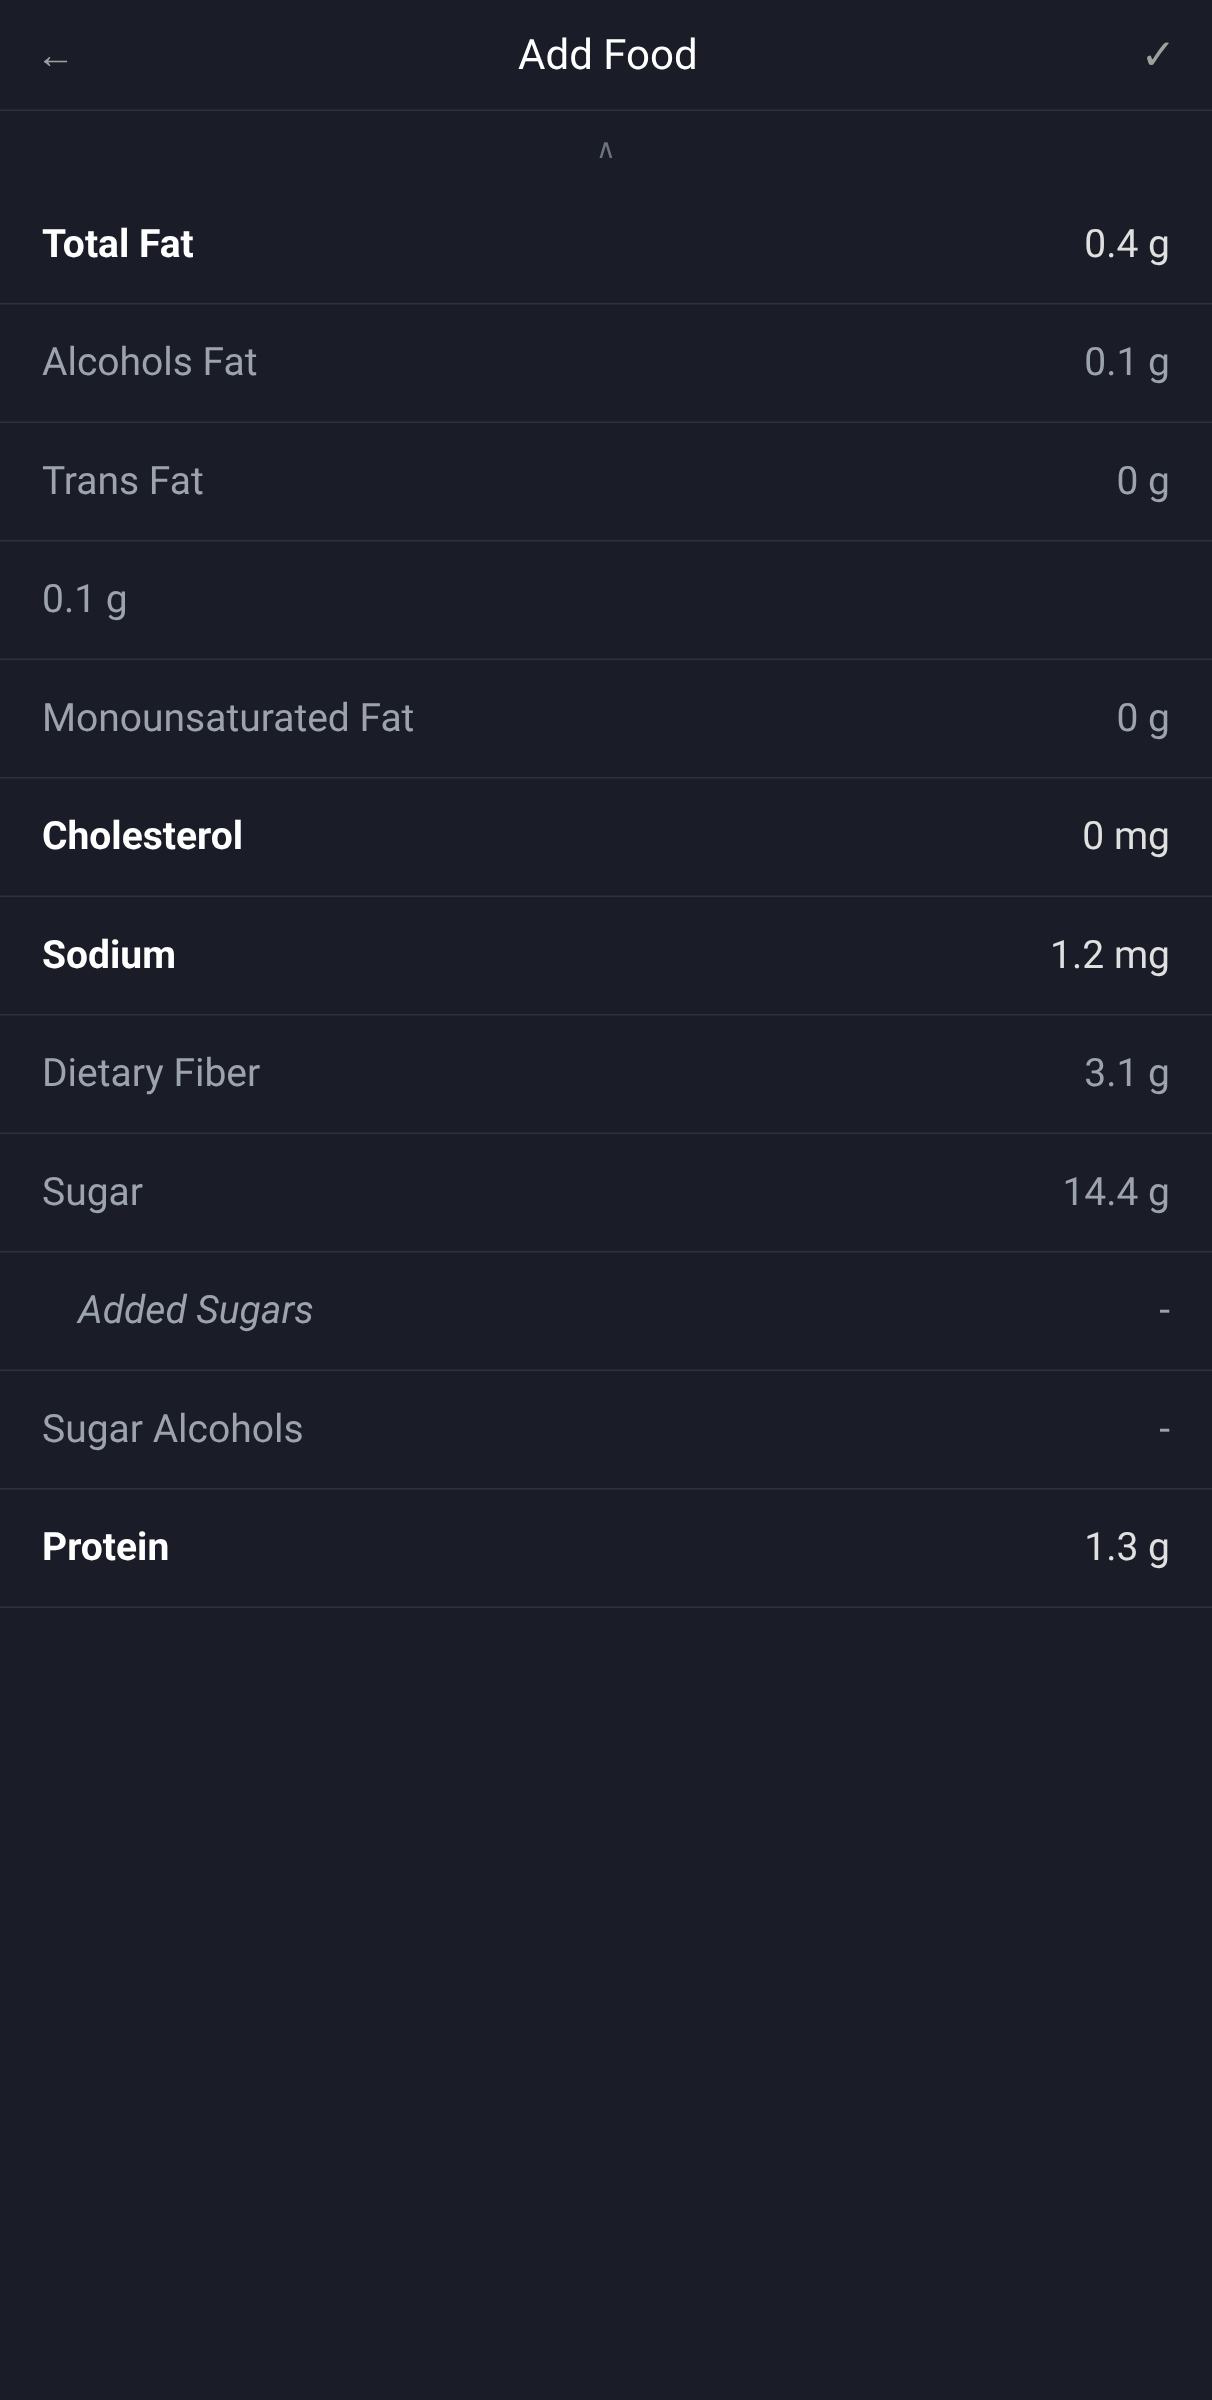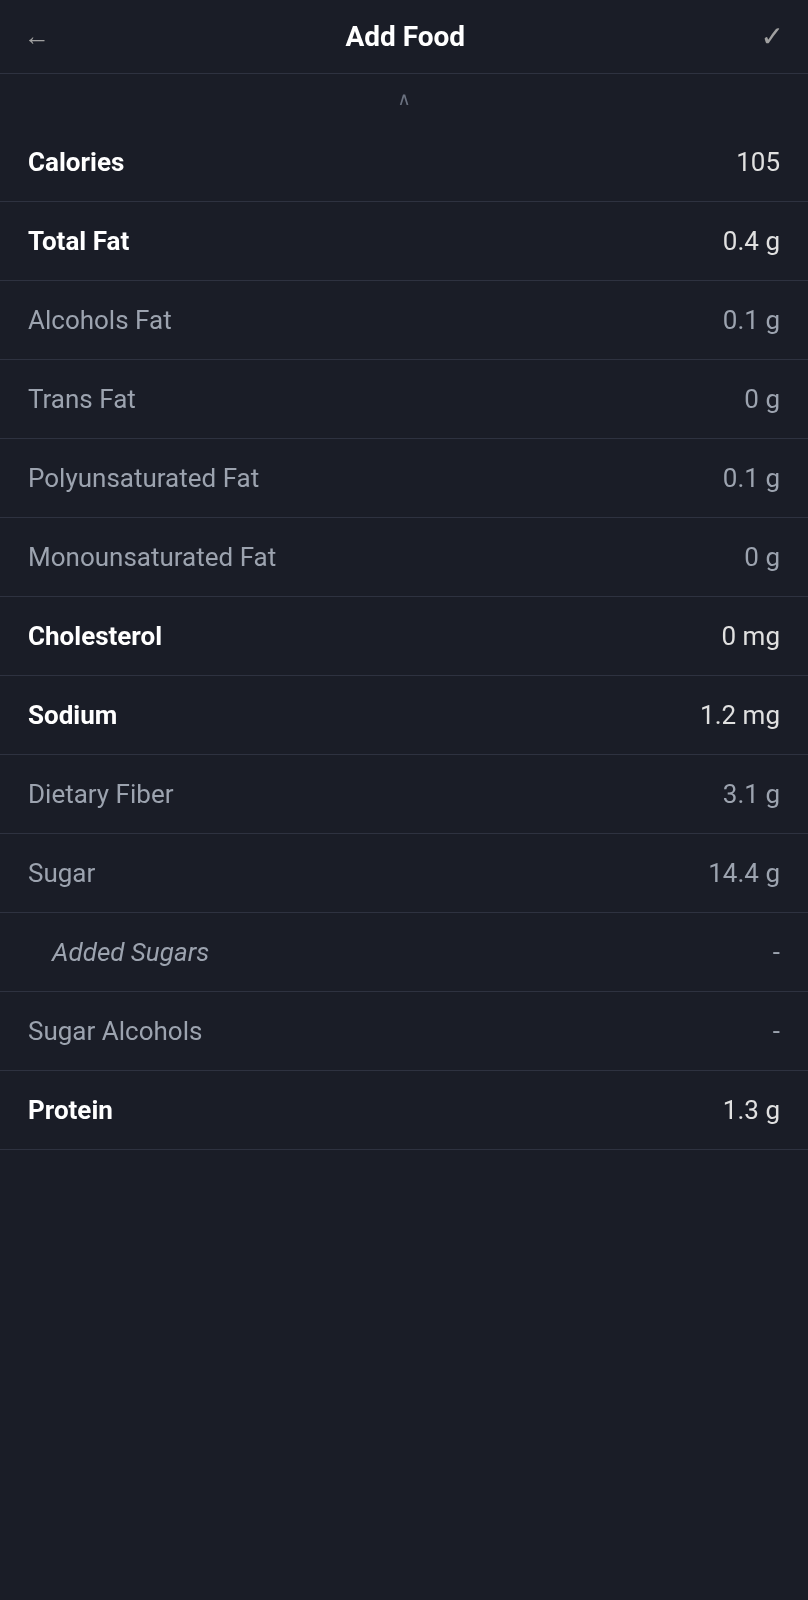--- a/index.html
+++ b/index.html
@@ -20,21 +20,21 @@
     .header {
       display: flex;
       align-items: center;
       justify-content: space-between;
       padding: 20px 24px;
       background-color: #1a1d27;
     }
 
     .header-title {
       font-size: 28px;
-      font-weight: 700;
+      font-weight: 400;
       color: #ffffff;
     }
 
     .header-icon {
       font-size: 26px;
       color: #a0a0a0;
       cursor: pointer;
     }
 
     .header-check {
@@ -109,37 +109,32 @@
 </div>
 
 <div class="divider-header"></div>
 
 <div class="chevron-container">
   <span class="chevron-up">∧</span>
 </div>
 
 <div id="nutrient-list">
     <div class="nutrient-row">
-      <span class="nutrient-label bold">Calories</span>
-      <span class="nutrient-value bold">105</span>
-    </div>
-    <div class="nutrient-row">
       <span class="nutrient-label bold">Total Fat</span>
       <span class="nutrient-value bold">0.4 g</span>
     </div>
     <div class="nutrient-row">
       <span class="nutrient-label">Alcohols Fat</span>
       <span class="nutrient-value">0.1 g</span>
     </div>
     <div class="nutrient-row">
       <span class="nutrient-label">Trans Fat</span>
       <span class="nutrient-value">0 g</span>
     </div>
     <div class="nutrient-row">
-      <span class="nutrient-label">Polyunsaturated Fat</span>
       <span class="nutrient-value">0.1 g</span>
     </div>
     <div class="nutrient-row">
       <span class="nutrient-label">Monounsaturated Fat</span>
       <span class="nutrient-value">0 g</span>
     </div>
     <div class="nutrient-row">
       <span class="nutrient-label bold">Cholesterol</span>
       <span class="nutrient-value bold">0 mg</span>
     </div>

